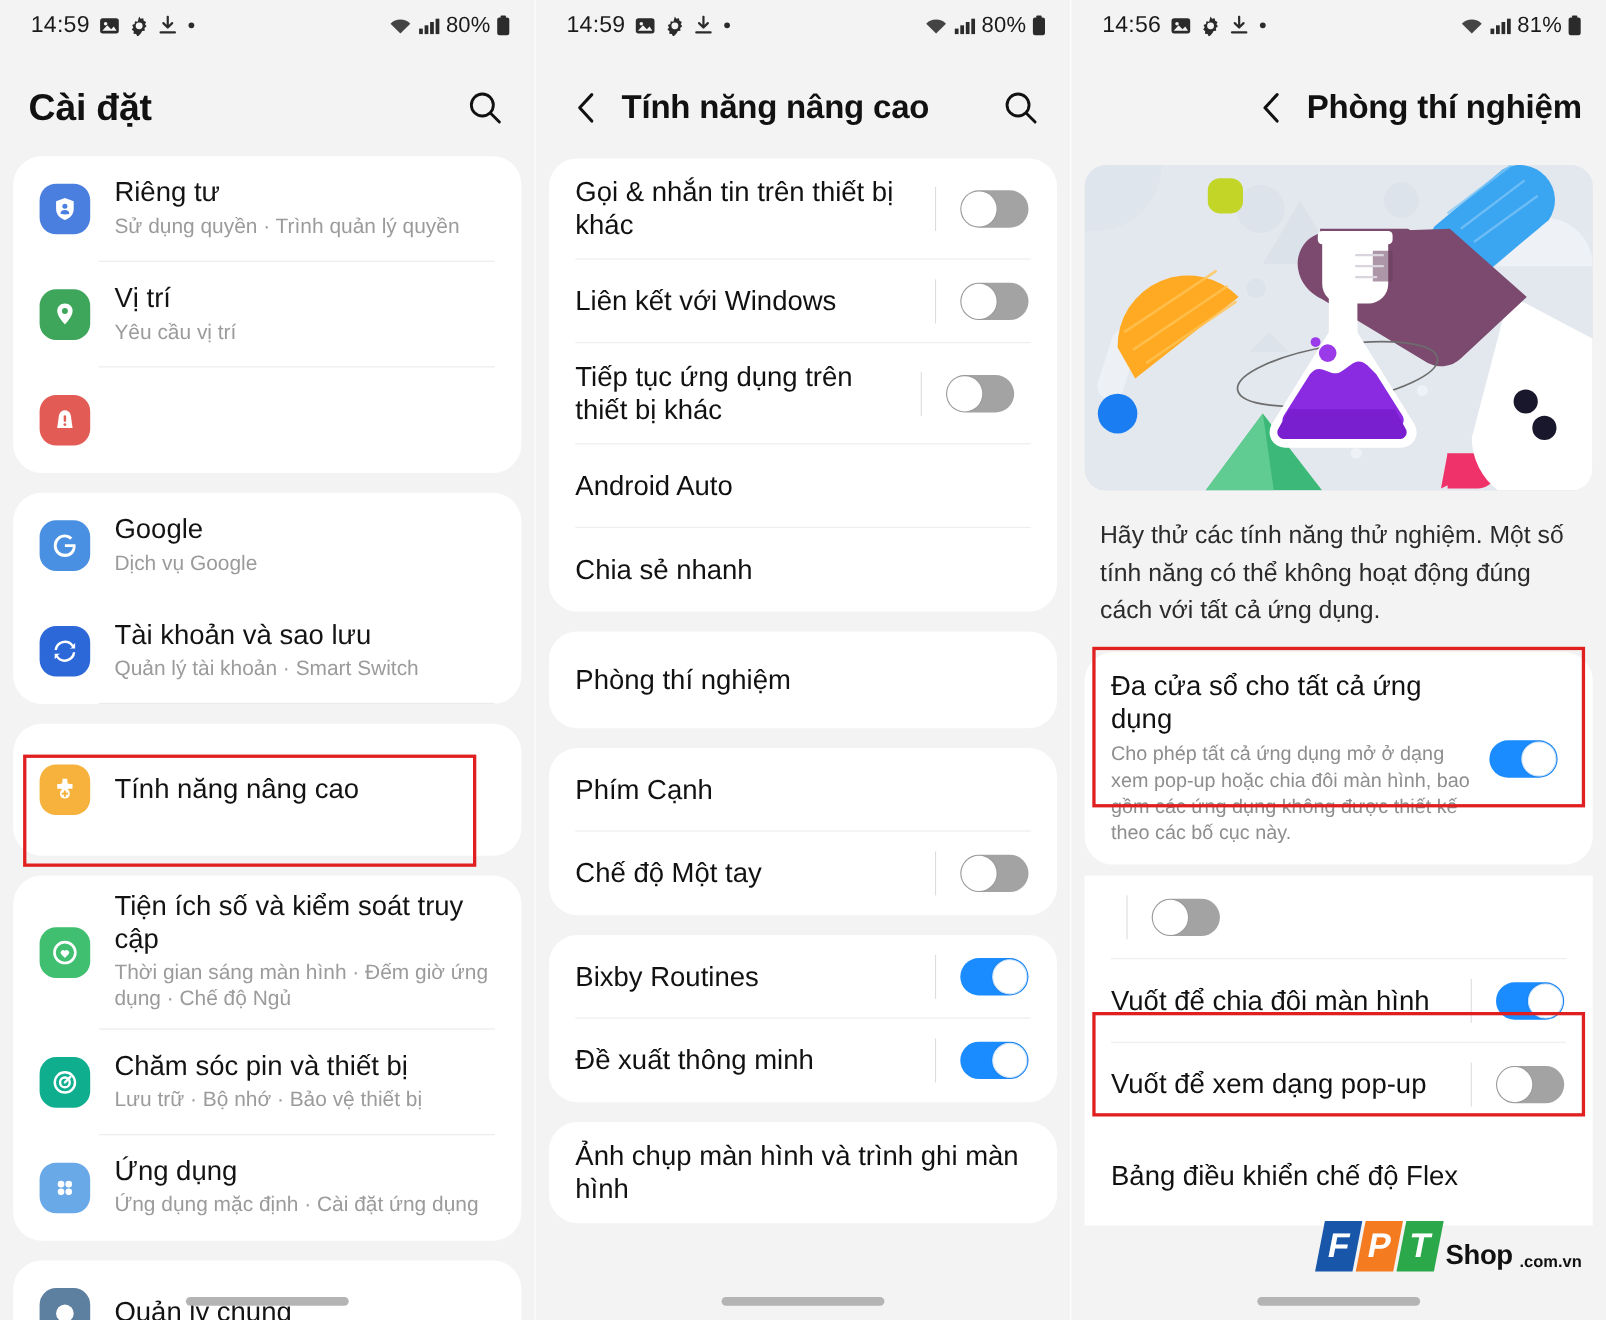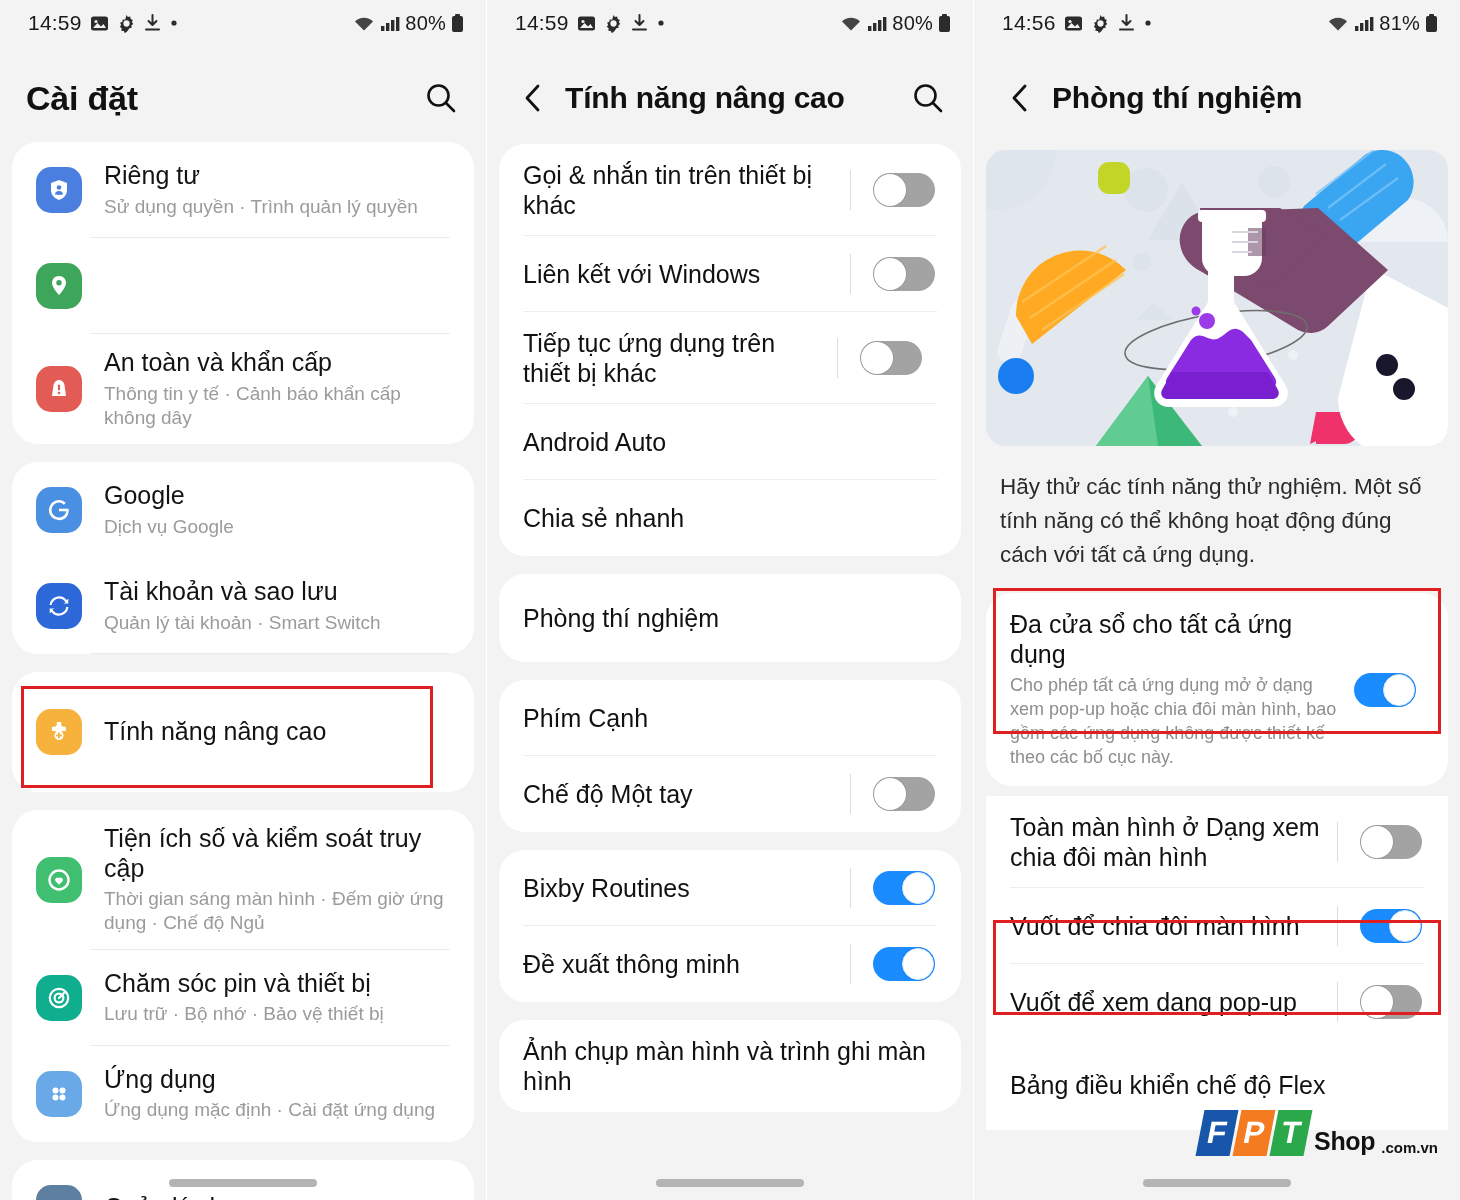--- a/index.html
+++ b/index.html
@@ -31,20 +31,21 @@
   .sb-time { font-size: 21px; color: #1a1a1a; }
   .sb-right { margin-left: auto; display: flex; align-items: center; gap: 5px; }
   .sb-pct { font-size: 20px; color: #1a1a1a; }
   .ico { display: inline-block; line-height: 0; }
 
   
   .appbar {
     height: 82px;
     display: flex; align-items: center;
     padding: 0 22px 0 26px;
+    justify-content: flex-end;
   }
   .appbar.big { height: 104px; }
   .back-btn {
     width: 40px; height: 40px;
     display: flex; align-items: center; justify-content: center;
     flex: 0 0 auto;
     margin-right: 12px;
   }
   .title {
     font-size: 30px; font-weight: bold; color: #111;
@@ -236,33 +237,33 @@
         </span>
         <span class="divider"></span>
       </div>
       <div class="row">
         <span class="app-ico" style="background:#3ea65a">
           <svg width="28" height="28" viewBox="0 0 28 28">
               <path d="M14 4c-4.2 0-7 3-7 6.8 0 5 7 12.2 7 12.2s7-7.2 7-12.2C21 7 18.2 4 14 4z" fill="#fff"></path>
               <circle cx="14" cy="10.8" r="2.7" fill="#3ea65a"></circle>
             </svg>
         </span>
+        <span class="row-txt">
+          <span class="row-title" style="display:block">Vị trí</span>
+          <span class="row-sub" style="display:block">Yêu cầu vị trí</span>
+        </span>
         <span class="divider"></span>
       </div>
       <div class="row nodiv">
         <span class="app-ico" style="background:#e35b55">
           <svg width="28" height="28" viewBox="0 0 28 28">
               <path d="M14 5c-3 0-5 2.3-5.5 5.3L7 21h14l-1.5-10.7C19 7.3 17 5 14 5z" fill="#fff"></path>
               <rect x="12.9" y="9.5" width="2.2" height="6" rx="1.1" fill="#e35b55"></rect>
               <circle cx="14" cy="18" r="1.3" fill="#e35b55"></circle>
             </svg>
-        </span>
-        <span class="row-txt">
-          <span class="row-title" style="display:block">An toàn và khẩn cấp</span>
-          <span class="row-sub" style="display:block">Thông tin y tế  ·  Cảnh báo khẩn cấp không dây</span>
         </span>
 
       </div>
     </div>
 
     <div class="card">
       <div class="row nodiv">
         <span class="app-ico" style="background:#4a90e2">
           <svg width="28" height="28" viewBox="0 0 28 28">
               <path d="M14 6.5a7.5 7.5 0 100 15 7.2 7.2 0 007.3-6.2h-7.3v-2.6h9.6c.1.6.1 1.1.1 1.8 0 5.7-3.9 9.8-9.7 9.8A10.1 10.1 0 1114 4a9.7 9.7 0 016.8 2.7l-2 2A6.9 6.9 0 0014 6.5z" fill="#fff"></path>
@@ -669,21 +670,20 @@
             <span class="toggle on">
               <span class="knob"></span>
             </span>
           </span>
 
       </div>
     </div>
 
     <div class="card" style="margin-top:10px; margin-bottom:6px; border-radius:0 0 0 0">
       <div class="prow">
-        <span class="prow-txt" style="max-width:320px"><span class="prow-title">Toàn màn hình ở Dạng xem chia đôi màn hình</span></span>
         <span class="tgwrap">
             <span class="tg-sep"></span>
           <span class="toggle off">
               <span class="knob"></span>
             </span>
           </span>
         <span class="divider"></span>
       </div>
       <div class="prow">
         <span class="prow-txt"><span class="prow-title">Vuốt để chia đôi màn hình</span></span>

